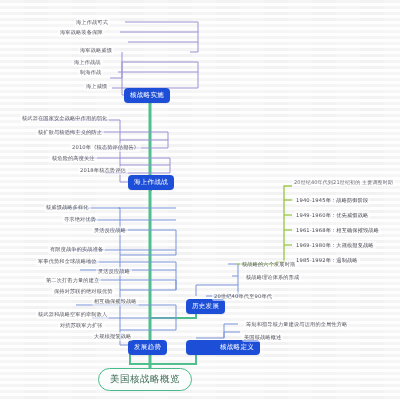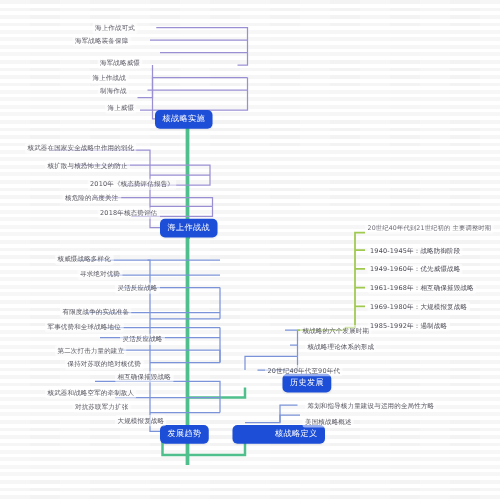--- a/index.html
+++ b/index.html
@@ -122,25 +122,26 @@
     <path d="M224 338 L224 324 L238 324" stroke="#7b93d8" stroke-width="1" fill="none"></path>
 
     <path d="M276 262 L284 262 L284 186 L292 186" stroke="#9fc94f" stroke-width="1.4" fill="none"></path>
     <path d="M284 200 L292 200" stroke="#9fc94f" stroke-width="1.4" fill="none"></path>
     <path d="M284 215 L292 215" stroke="#9fc94f" stroke-width="1.4" fill="none"></path>
     <path d="M284 230 L292 230" stroke="#9fc94f" stroke-width="1.4" fill="none"></path>
     <path d="M284 245 L292 245" stroke="#9fc94f" stroke-width="1.4" fill="none"></path>
     <path d="M238 264 L276 264 L276 262" stroke="#9fc94f" stroke-width="1.4" fill="none"></path>
   </svg>
 
+  <div class="node root" style="left:145px;top:368px;transform:translateX(-50%);">美国核战略概览</div>
 
   <div class="node branch" style="left:124px;top:88px;">核战略实施</div>
   <div class="node branch" style="left:128px;top:175px;">海上作战战</div>
   <div class="node branch" style="left:128px;top:340px;">发展趋势</div>
-  <div class="node branch" style="left:186px;top:299px;margin-left:40px;">历史发展</div>
+  <div class="node branch" style="left:186px;top:299px;">历史发展</div>
   <div class="node branch" style="left:186px;top:340px;padding-left:34px;">核战略定义</div>
 
   <div class="node leaf" style="left:74px;top:18px;">海上作战可式</div>
   <div class="node leaf" style="left:58px;top:28px;">海军战略装备保障</div>
   <div class="node leaf" style="left:78px;top:46px;">海军战略威慑</div>
   <div class="node leaf" style="left:72px;top:58px;">海上作战战</div>
   <div class="node leaf" style="left:78px;top:68px;">制海作战</div>
   <div class="node leaf" style="left:84px;top:82px;">海上威慑</div>
 
   <div class="node leaf mid" style="left:20px;top:114px;">核武器在国家安全战略中作用的弱化</div>

